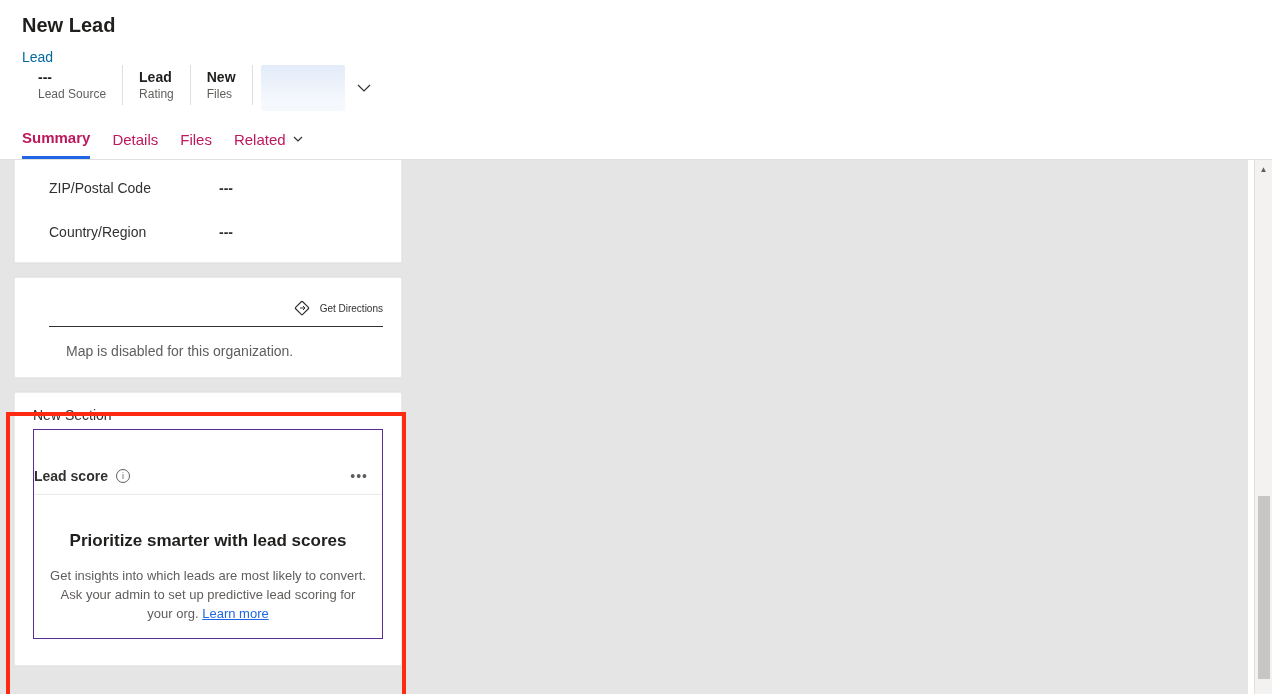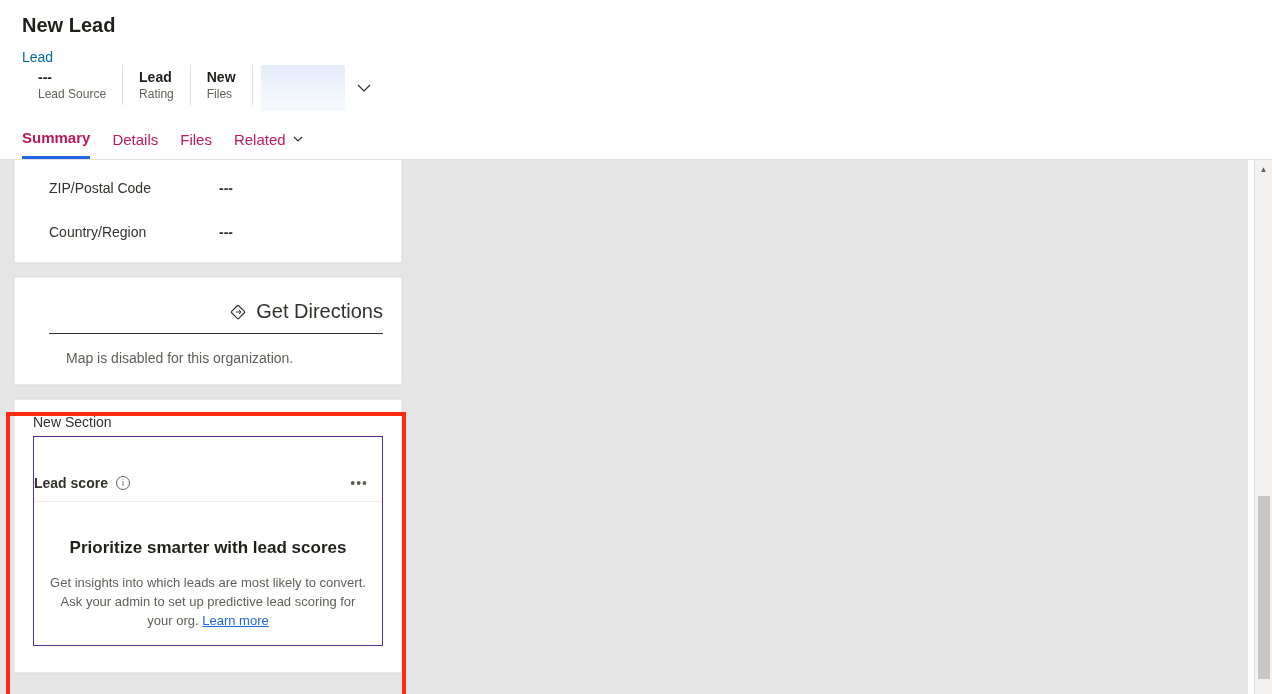--- a/index.html
+++ b/index.html
@@ -121,21 +121,21 @@
     display: flex;
     justify-content: flex-end;
     align-items: center;
     gap: 10px;
     padding-bottom: 10px;
     border-bottom: 1px solid #323130;
     margin-bottom: 16px;
     cursor: pointer;
   }
   .directions-label {
-    font-size: 20px;
+    font-size: 10px;
     color: #323130;
   }
   .map-disabled {
     font-size: 14px;
     font-weight: 400;
     color: #605e5c;
     margin-left: 17px;
   }
   .highlight-box {
     position: absolute;

